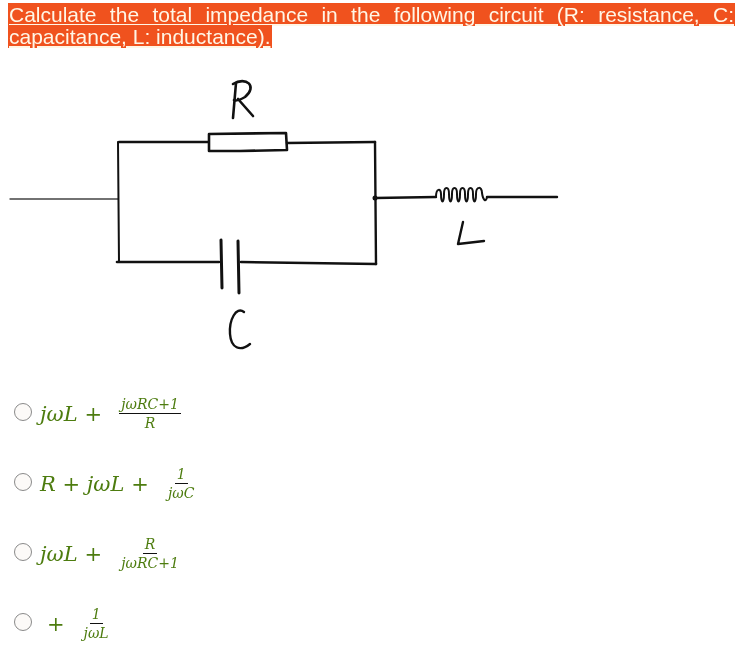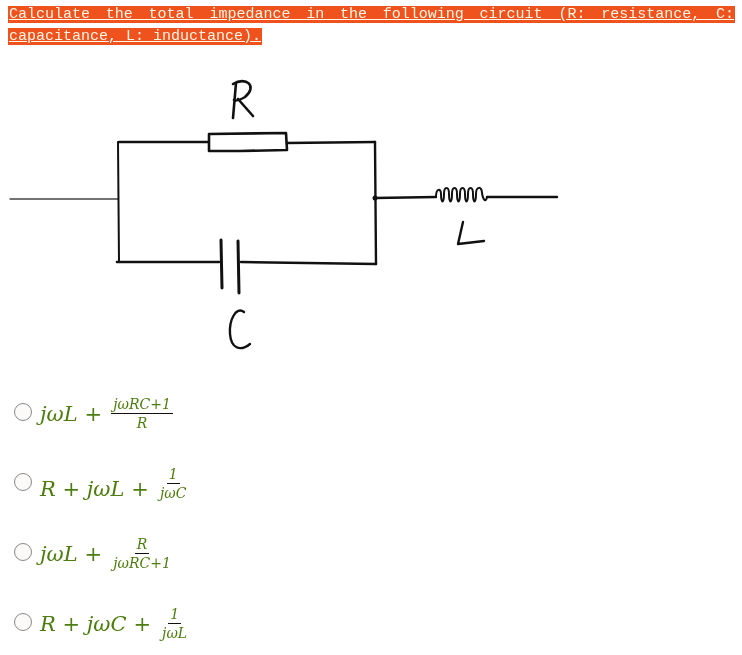--- a/index.html
+++ b/index.html
@@ -1,35 +1,35 @@
 <!DOCTYPE html>
 <html><head>
 <meta charset="utf-8">
 <style>
   html, body { margin: 0; padding: 0; background: #ffffff; }
   body { width: 742px; height: 655px; position: relative; overflow: hidden; font-family: "Liberation Serif", serif; }
   .question {
     position: absolute; left: 8px; top: 4px; width: 727px;
-    font-family: Liberation Mono, monospace; font-size: 15px; line-height: 22px;
+    font-family: Liberation Sans, sans-serif; font-size: 21px; line-height: 22px;
     color: #fff6e6; text-align: justify; text-align-last: left;
   }
   .question .hl { background: #f0521e; text-decoration: underline; text-decoration-color: #fff6e6; padding: 0 1px; box-decoration-break: clone; -webkit-box-decoration-break: clone; }
   .circuit { position: absolute; left: 0; top: 60px; }
   .option { position: absolute; left: 12px; height: 40px; display: flex; align-items: center; }
   .radio {
     width: 18px; height: 18px; border-radius: 50%; border: 1.5px solid #8a8a8a;
     background: #fcfaf8; box-sizing: border-box; position: absolute; left: 2px; cursor: pointer;
   }
   .math {
     position: absolute; left: 28px; font-family: "DejaVu Serif", serif; font-size: 21px;
     color: #4d7c0f; white-space: nowrap; display: flex; align-items: center;
   }
   .math i { font-style: italic; }
   .math .op { margin: 0 7px; font-style: normal; }
-  .frac { display: inline-flex; flex-direction: column; align-items: center; font-size: 14px; margin-left: 2px; line-height: 16px; }
+  .frac { display: inline-flex; flex-direction: column; align-items: center; font-size: 14px; margin-left: 10px; line-height: 16px; }
   .frac .num { padding: 0 2px 1px 2px; border-bottom: 1.3px solid #111; }
   .frac .den { padding: 1px 2px 0 2px; }
 </style>
 </head>
 <body>
 
 <div class="question">
   <span class="hl">Calculate the total impedance in the following circuit (R: resistance, C: capacitance, L: inductance).</span>
 </div>
 
@@ -77,21 +77,21 @@
     <span class="op">+</span>
     <span class="frac">
       <i class="num">jωRC+1</i>
       <i class="den">R</i>
     </span>
   </span>
 </div>
 
 <div class="option" style="top:462px;">
   <span class="radio"></span>
-  <span class="math" style="top:4px;align-items:flex-end;">
+  <span class="math" style="top:4px;">
     <i>R + jωL</i>
     <span class="op">+</span>
     <span class="frac">
       <i class="num">1</i>
       <i class="den">jωC</i>
     </span>
   </span>
 </div>
 
 <div class="option" style="top:532px;">
@@ -102,20 +102,19 @@
     <span class="frac">
       <i class="num">R</i>
       <i class="den">jωRC+1</i>
     </span>
   </span>
 </div>
 
 <div class="option" style="top:602px;">
   <span class="radio"></span>
   <span class="math" style="top:4px;">
-    <i>R + jωC</i>
     <span class="op">+</span>
     <span class="frac">
       <i class="num">1</i>
       <i class="den">jωL</i>
     </span>
   </span>
 </div>
 
 </body></html>

